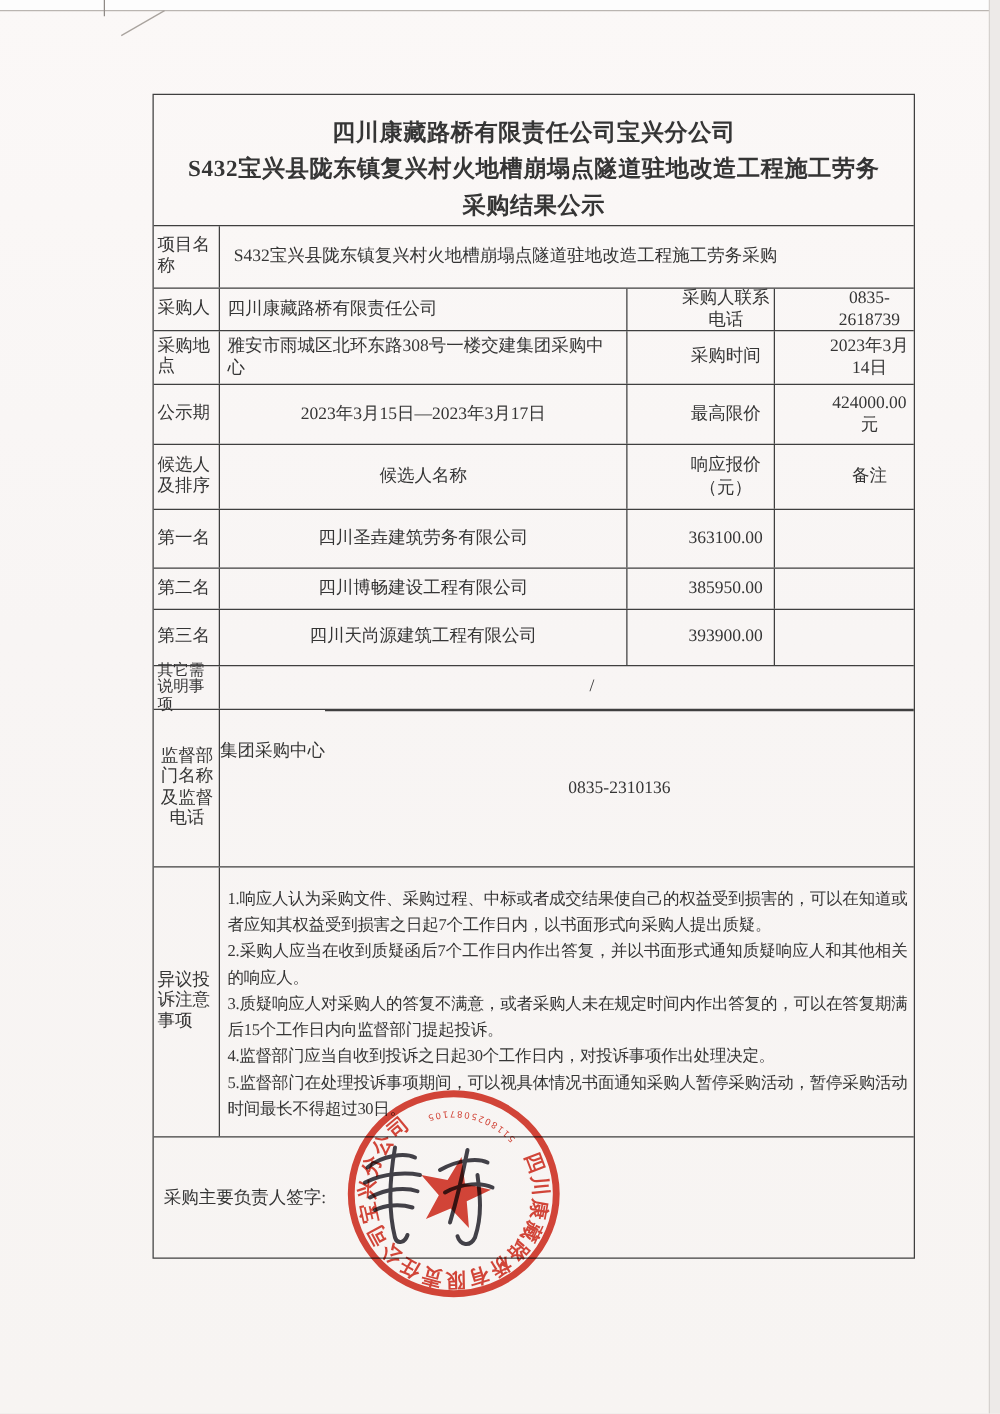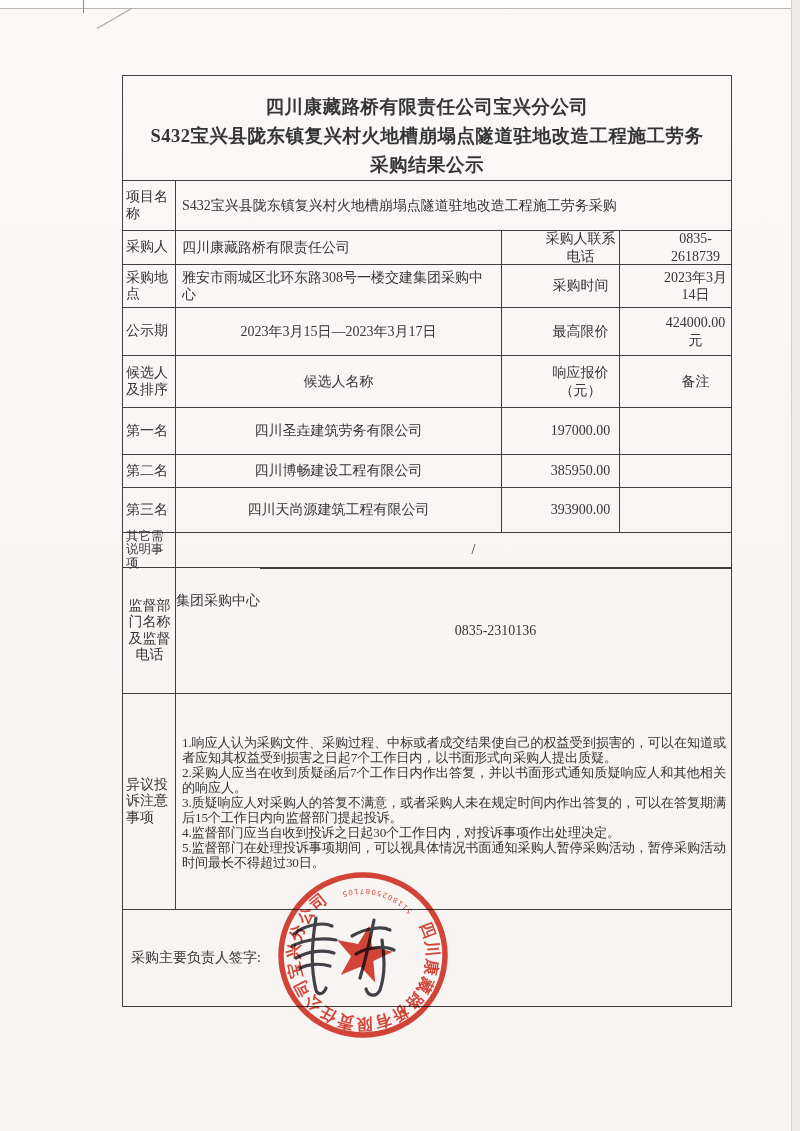--- a/index.html
+++ b/index.html
@@ -47,21 +47,21 @@
   .h-superv{height:126px;}
   .h-objection{height:216px;}
   .h-sign{height:97px;}
 
   .superv-content{flex:1;display:flex;flex-direction:row;border-left:1.5px solid #3f3f3f;}
   .superv-a{height:66px;display:flex;align-items:center;justify-content:center;font-size:14px;}
   .superv-b{flex:1;border-top:1.5px solid #3f3f3f;display:flex;align-items:center;justify-content:center;font-size:14px;}
 
   .objection-text{flex:1;border-left:1.5px solid #3f3f3f;display:flex;flex-direction:column;
     justify-content:center;padding:6px 5px 4px 6px;box-sizing:border-box;}
-  .law-item{font-size:13.2px;line-height:15px;letter-spacing:-.2px;text-align:justify;}
+  .law-item{font-size:13.2px;line-height:21px;letter-spacing:-.2px;text-align:justify;}
 
   .sign-cell{width:100%;padding-left:8px;font-size:14px;display:flex;align-items:center;text-align:center;}
 
   
   .seal-svg{position:absolute;left:277px;top:869px;width:172px;height:172px;mix-blend-mode:multiply;opacity:.93;}
   .sig-svg{position:absolute;left:286px;top:906px;width:132px;height:98px;mix-blend-mode:multiply;}
   .seal-name{font-family:"Liberation Serif","DejaVu Serif",serif;font-weight:bold;font-size:16px;}
   .seal-code{font-family:"DejaVu Sans",sans-serif;font-size:7px;letter-spacing:1px;}
 </style>
 </head>
@@ -78,21 +78,21 @@
   <div class="doc-table">
 
     <div class="row first h-title">
       <div>四川康藏路桥有限责任公司宝兴分公司</div>
       <div>S432宝兴县陇东镇复兴村火地槽崩塌点隧道驻地改造工程施工劳务</div>
       <div>采购结果公示</div>
     </div>
 
     <div class="row h-project">
       <div class="cell lab">项目名称</div>
-      <div class="cell bl" style="flex:1;padding:2px 6px;">S432宝兴县陇东镇复兴村火地槽崩塌点隧道驻地改造工程施工劳务采购</div>
+      <div class="cell bl" style="flex:1;padding:2px 11px;">S432宝兴县陇东镇复兴村火地槽崩塌点隧道驻地改造工程施工劳务采购</div>
     </div>
 
     <div class="row h-purchaser">
       <div class="cell lab">采购人</div>
       <div class="cell bl c-main">四川康藏路桥有限责任公司</div>
       <div class="cell bl c-k">采购人联系电话</div>
       <div class="cell bl c-v">0835-2618739</div>
     </div>
 
     <div class="row h-location">
@@ -112,21 +112,21 @@
     <div class="row h-candhead">
       <div class="cell lab">候选人及排序</div>
       <div class="cell bl c-main ctr">候选人名称</div>
       <div class="cell bl c-k">响应报价（元）</div>
       <div class="cell bl c-v">备注</div>
     </div>
 
     <div class="row h-rank1">
       <div class="cell lab">第一名</div>
       <div class="cell bl c-main ctr">四川圣垚建筑劳务有限公司</div>
-      <div class="cell bl c-k">197000.00</div>
+      <div class="cell bl c-k">363100.00</div>
       <div class="cell bl c-v"></div>
     </div>
     <div class="row h-rank2">
       <div class="cell lab">第二名</div>
       <div class="cell bl c-main ctr">四川博畅建设工程有限公司</div>
       <div class="cell bl c-k">385950.00</div>
       <div class="cell bl c-v"></div>
     </div>
     <div class="row h-rank3">
       <div class="cell lab">第三名</div>

